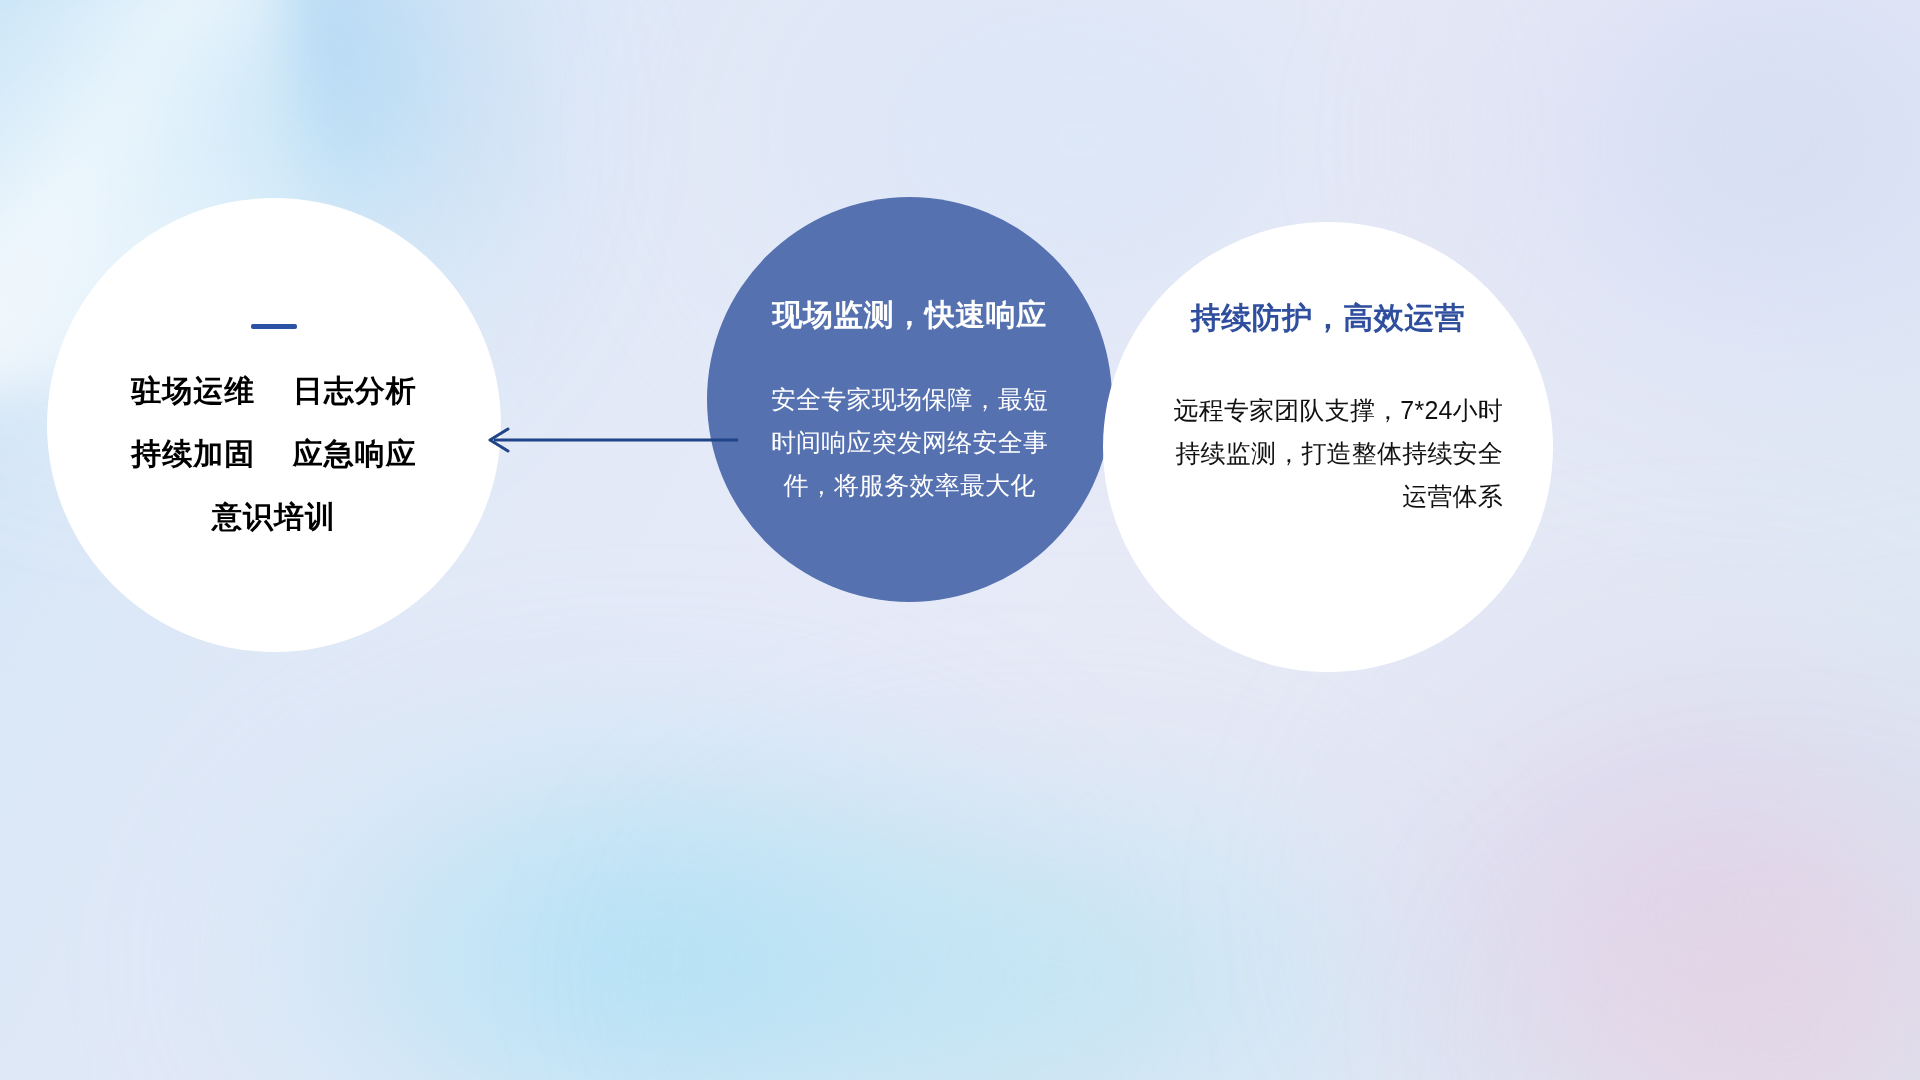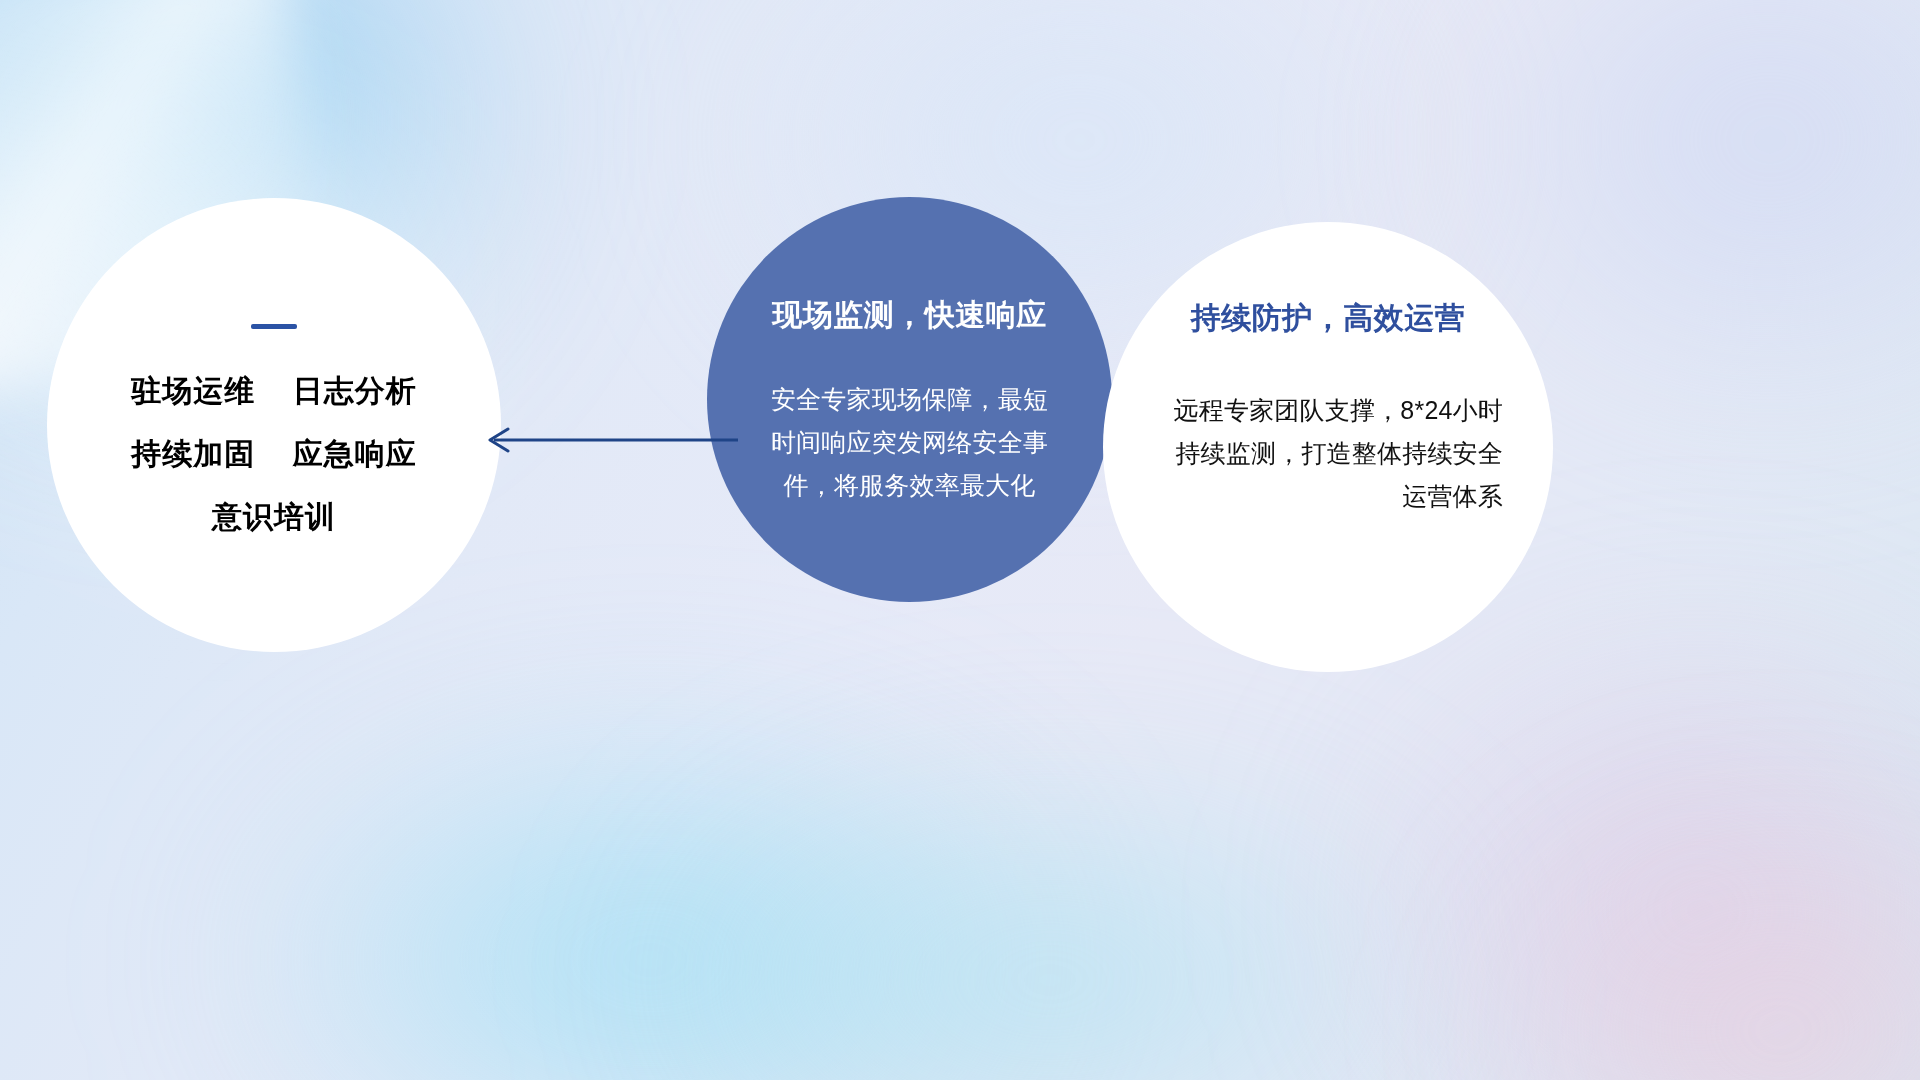--- a/index.html
+++ b/index.html
@@ -219,21 +219,21 @@
     </div>
   </div>
 
   <div class="circle" id="circle-onsite">
     <div class="onsite-title">现场监测，快速响应</div>
     <div class="onsite-body">安全专家现场保障，最短时间响应突发网络安全事件，将服务效率最大化</div>
   </div>
 
   <div class="circle" id="circle-remote">
     <div class="remote-title">持续防护，高效运营</div>
-    <div class="remote-body">远程专家团队支撑，8*24小时持续监测，打造整体持续安全运营体系</div>
+    <div class="remote-body">远程专家团队支撑，7*24小时持续监测，打造整体持续安全运营体系</div>
   </div>
 
   <svg id="flow-arrow" viewBox="0 0 260 50">
     <line x1="258" y1="25" x2="14" y2="25" stroke="#1f4487" stroke-width="3"></line>
     <polyline points="28,14 10,25 28,36" fill="none" stroke="#1f4487" stroke-width="3" stroke-linecap="round" stroke-linejoin="round"></polyline>
   </svg>
 
 </div>
 
 </body></html>

